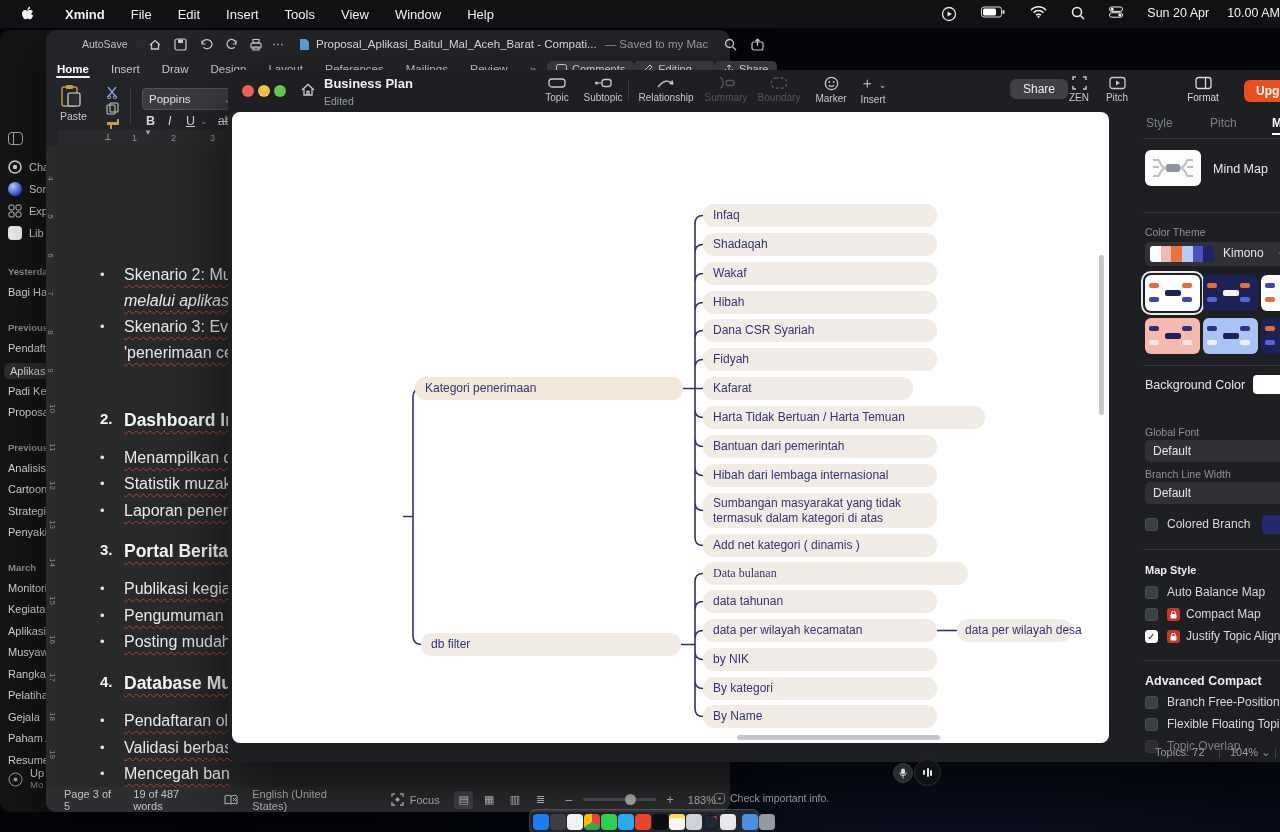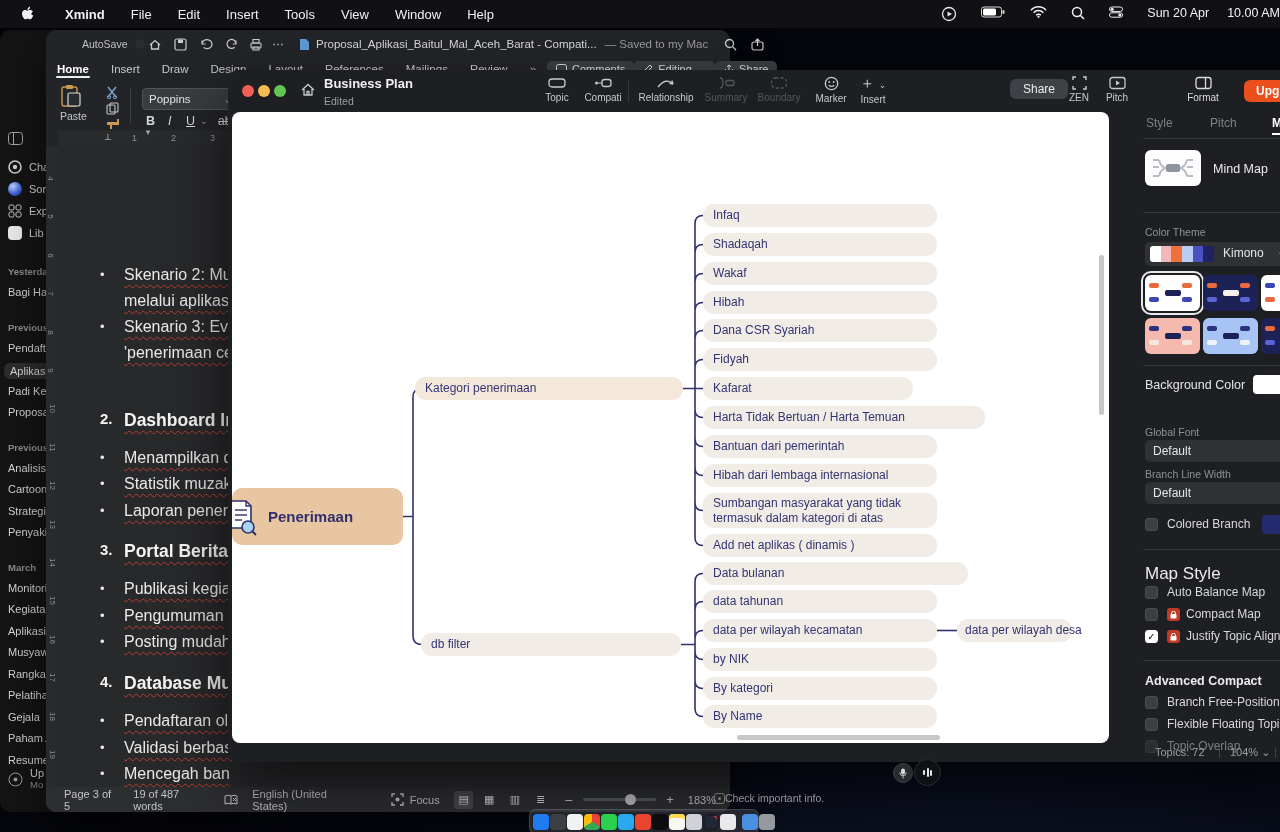--- a/index.html
+++ b/index.html
@@ -308,21 +308,21 @@
       <span style="position: absolute; left: 2px; top: 450.4px; transform: rotate(90deg);">15</span>
       <span style="position: absolute; left: 2px; top: 488.8px; transform: rotate(90deg);">16</span>
       <span style="position: absolute; left: 2px; top: 527.2px; transform: rotate(90deg);">17</span>
       <span style="position: absolute; left: 2px; top: 565.6px; transform: rotate(90deg);">18</span>
       <span style="position: absolute; left: 2px; top: 604px; transform: rotate(90deg);">19</span>
       <span style="position: absolute; left: 2px; top: 642.4px; transform: rotate(90deg);">20</span>
     </div>
 
   <div id="wdoc">
       <div class="dl" style="left: 66px; top: 120px;"><span class="mk">•</span><span class="sq">Skenario 2: Muz</span></div>
-      <div class="dl" style="left: 66px; top: 146px;"><span class="sq">melalui aplikas</span></div>
+      <div class="dl" style="left: 66px; top: 146px; font-style: italic;"><span class="sq">melalui aplikas</span></div>
       <div class="dl" style="left: 66px; top: 172px;"><span class="mk">•</span><span class="sq">Skenario 3: Eve</span></div>
       <div class="dl" style="left: 66px; top: 198px;"><span class="sq">'penerimaan ce</span></div>
       <div class="dl h" style="left: 66px; top: 264px;"><span class="mk">2.</span><span class="sq">Dashboard Inte</span></div>
       <div class="dl" style="left: 66px; top: 303px;"><span class="mk">•</span><span class="sq">Menampilkan d</span></div>
       <div class="dl" style="left: 66px; top: 329px;"><span class="mk">•</span><span class="sq">Statistik muzak</span></div>
       <div class="dl" style="left: 66px; top: 356px;"><span class="mk">•</span><span class="sq">Laporan peneri</span></div>
       <div class="dl h" style="left: 66px; top: 395px;"><span class="mk">3.</span><span class="sq">Portal Berita &amp; I</span></div>
       <div class="dl" style="left: 66px; top: 434px;"><span class="mk">•</span><span class="sq">Publikasi kegiat</span></div>
       <div class="dl" style="left: 66px; top: 461px;"><span class="mk">•</span><span class="sq">Pengumuman</span></div>
       <div class="dl" style="left: 66px; top: 487px;"><span class="mk">•</span><span class="sq">Posting mudah</span></div>
@@ -357,21 +357,21 @@
     <span class="vico" style="margin-left:-8px">≣</span>
     <span style="font-size:14px">−</span>
     <span style="position:relative;width:75px;height:3px;background:#55575b;border-radius:2px;margin:0 -4px">
       <span style="position:absolute;left:42px;top:-4px;width:11px;height:11px;border-radius:50%;background:#b9babc"></span>
     </span>
     <span style="font-size:13px">+</span>
     <span style="margin-right:14px">183%</span>
   </div>
 </div>
 
-<div class="abs" style="left:714px;top:792px;z-index:2;color:#b9bbbe;font-size:10.5px;display:flex;align-items:center;">
+<div class="abs" style="left:714px;top:792px;z-index:2;color:#b9bbbe;font-size:10.5px;display:flex;align-items:center;gap:5px">
   <svg width="11" height="11">
       <rect x="0.5" y="0.5" width="10" height="10" rx="2.5" fill="none" stroke="#8f9194"></rect>
       <circle cx="5.5" cy="5.5" r="1.5" fill="#8f9194"></circle>
     </svg>
   <span>Check important info.</span>
 </div>
 
 <div id="xmind" class="abs">
   <div id="xtitle">
     <span class="tl abs" style="left:14px;top:15px;background:#f15f57"></span>
@@ -392,21 +392,21 @@
           <rect x="1" y="3" width="16" height="8" rx="3" fill="none" stroke="#c7c9cc" stroke-width="1.3"></rect>
         </svg>
       <div class="lbl">Topic</div>
     </div>
     <div class="xtool" style="left:352px">
       <svg width="18" height="14" style="margin:0 auto">
           <circle cx="2.5" cy="7" r="1.5" fill="#c7c9cc"></circle>
           <line x1="4" y1="7" x2="8" y2="7" stroke="#c7c9cc"></line>
           <rect x="8" y="3.5" width="9" height="7" rx="2.5" fill="none" stroke="#c7c9cc" stroke-width="1.3"></rect>
         </svg>
-      <div class="lbl">Compati</div>
+      <div class="lbl">Subtopic</div>
     </div>
     <span class="abs" style="left:400px;top:10px;width:1px;height:22px;background:#35373b"></span>
     <div class="xtool" style="left:408px;width:60px">
       <svg width="20" height="14" style="margin:0 auto">
           <path d="M2 11 Q10 1 17 8" fill="none" stroke="#c7c9cc" stroke-width="1.4"></path>
           <path d="M17 8 L13.5 7.2 M17 8 L15.8 4.6" stroke="#c7c9cc" stroke-width="1.4"></path>
         </svg>
       <div class="lbl">Relationship</div>
     </div>
     <div class="xtool dim" style="left:472px;width:52px">
@@ -470,54 +470,39 @@
                  M463 255.5 Q463 247.5 471 247.5 M463 276.5 H471
                  M463 297.5 Q463 305.5 471 305.5 M463 326.5 Q463 334.5 471 334.5
                  M463 355.5 Q463 363.5 471 363.5 M463 390.5 Q463 398.5 471 398.5"></path>
         <path d="M449 532.5 H463 M471 461.5 Q463 461.5 463 469.5 V596.5 Q463 604.5 471 604.5
                  M463 497.5 Q463 489.5 471 489.5 M463 526.5 Q463 518.5 471 518.5
                  M463 539.5 Q463 547.5 471 547.5 M463 568.5 Q463 576.5 471 576.5"></path>
         <path d="M705 518.5 H725"></path>
       </g>
     </svg>
 
-    <div class="node" style="left:0;top:376px;width:171px;height:57px;background:#e9c6a2;border-radius:10px;
-         line-height:57px;font-size:15px;font-weight:bold;color:#2f2f6d;padding-left:36px">
-      <span class="abs" style="left:-6px;top:10px">
-        <svg width="32" height="38">
-            <path d="M5 3 H20 L25 8 V30 H5 Z" fill="#fdfdfd" stroke="#30316e" stroke-width="1.6"></path>
-            <path d="M20 3 V8 H25" fill="none" stroke="#30316e" stroke-width="1.4"></path>
-            <line x1="9" y1="12" x2="21" y2="12" stroke="#30316e" stroke-width="1.4"></line>
-            <line x1="9" y1="17" x2="21" y2="17" stroke="#30316e" stroke-width="1.4"></line>
-            <line x1="9" y1="22" x2="16" y2="22" stroke="#30316e" stroke-width="1.4"></line>
-            <circle cx="22" cy="29" r="6" fill="#a8d4f2" stroke="#30316e" stroke-width="1.6"></circle>
-            <line x1="26.5" y1="33.5" x2="30" y2="37" stroke="#30316e" stroke-width="2"></line>
-          </svg>
-      </span>
-      <span>Penerimaan</span>
-    </div>
 
     <div class="node" style="left:189px;top:521px;width:260px">db filter</div>
     <div class="node" style="left:183px;top:265px;width:268px;background:#f3e8da">Kategori penerimaan</div>
     <div id="g1">
         <div class="node" style="left: 471px; top: 92px; width: 234px;">Infaq</div>
         <div class="node" style="left: 471px; top: 121px; width: 234px;">Shadaqah</div>
         <div class="node" style="left: 471px; top: 150px; width: 234px;">Wakaf</div>
         <div class="node" style="left: 471px; top: 179px; width: 234px;">Hibah</div>
         <div class="node" style="left: 471px; top: 207px; width: 234px;">Dana CSR Syariah</div>
         <div class="node" style="left: 471px; top: 236px; width: 234px;">Fidyah</div>
         <div class="node" style="left: 471px; top: 265px; width: 210px;">Kafarat</div>
         <div class="node" style="left: 471px; top: 294px; width: 282px;">Harta Tidak Bertuan / Harta Temuan</div>
         <div class="node" style="left: 471px; top: 323px; width: 234px;">Bantuan dari pemerintah</div>
         <div class="node" style="left: 471px; top: 352px; width: 234px;">Hibah dari lembaga internasional</div>
         <div class="node" style="left: 471px; top: 381px; width: 234px; height: 35px; line-height: 15px; padding: 3px 10px; white-space: normal;">Sumbangan masyarakat yang tidak termasuk dalam kategori di atas</div>
-        <div class="node" style="left: 471px; top: 422px; width: 234px;">Add net aplikas ( dinamis )</div>
+        <div class="node" style="left: 471px; top: 422px; width: 234px;">Add net kategori ( dinamis )</div>
       </div>
     <div id="g2">
-        <div class="node" style="left: 471px; top: 450px; width: 265px;">Data bulanan</div>
+        <div class="node" style="left: 471px; top: 450px; width: 265px; font-family: Liberation Serif, serif;">Data bulanan</div>
         <div class="node" style="left: 471px; top: 478px; width: 234px;">data tahunan</div>
         <div class="node" style="left: 471px; top: 507px; width: 234px;">data per wilayah kecamatan</div>
         <div class="node" style="left: 471px; top: 536px; width: 234px;">by NIK</div>
         <div class="node" style="left: 471px; top: 565px; width: 234px;">By kategori</div>
         <div class="node" style="left: 471px; top: 593px; width: 234px;">By Name</div>
       </div>
     <div class="node" style="left:725px;top:507px;width:115px;padding:0 8px">data per wilayah desa</div>
 
     <div class="abs" style="right:5px;top:143px;width:5px;height:160px;background:#c7c7c9;border-radius:3px"></div>
     <div class="abs" style="left:505px;top:623px;width:203px;height:5px;background:#c7c7c9;border-radius:3px"></div>
@@ -605,21 +590,21 @@
     <span class="plabel abs" style="left:12px;top:356px">Branch Line Width</span>
     <div class="pselect abs" style="left:12px;top:370px">
         <span>Default</span>
       </div>
 
     <span class="cb abs" style="left:12px;top:406px"></span>
     <span class="abs" style="left:34px;top:405px">Colored Branch</span>
     <span class="abs" style="left:129px;top:403px;width:34px;height:19px;background:#232a6e;border-radius:4px"></span>
     <div class="divh" style="top:437px"></div>
 
-    <span class="abs" style="left:12px;top:452px;color:#ececee;font-weight:400;font-size:17px">Map Style</span>
+    <span class="abs" style="left:12px;top:452px;color:#ececee;font-weight:700;font-size:11px">Map Style</span>
     <span class="cb abs" style="left:12px;top:474px"></span>
     <span class="abs" style="left:34px;top:473px">Auto Balance Map</span>
     <span class="cb abs" style="left:12px;top:496px"></span>
     <span class="lock abs" style="left:34px;top:496px">
         <svg width="7" height="8">
           <rect x="0.5" y="3" width="6" height="4.5" rx="1" fill="#fff"></rect>
           <path d="M1.7 3 V2 a1.8 1.8 0 0 1 3.6 0 V3" fill="none" stroke="#fff"></path>
         </svg>
       </span>
     <span class="abs" style="left:53px;top:495px">Compact Map</span>

